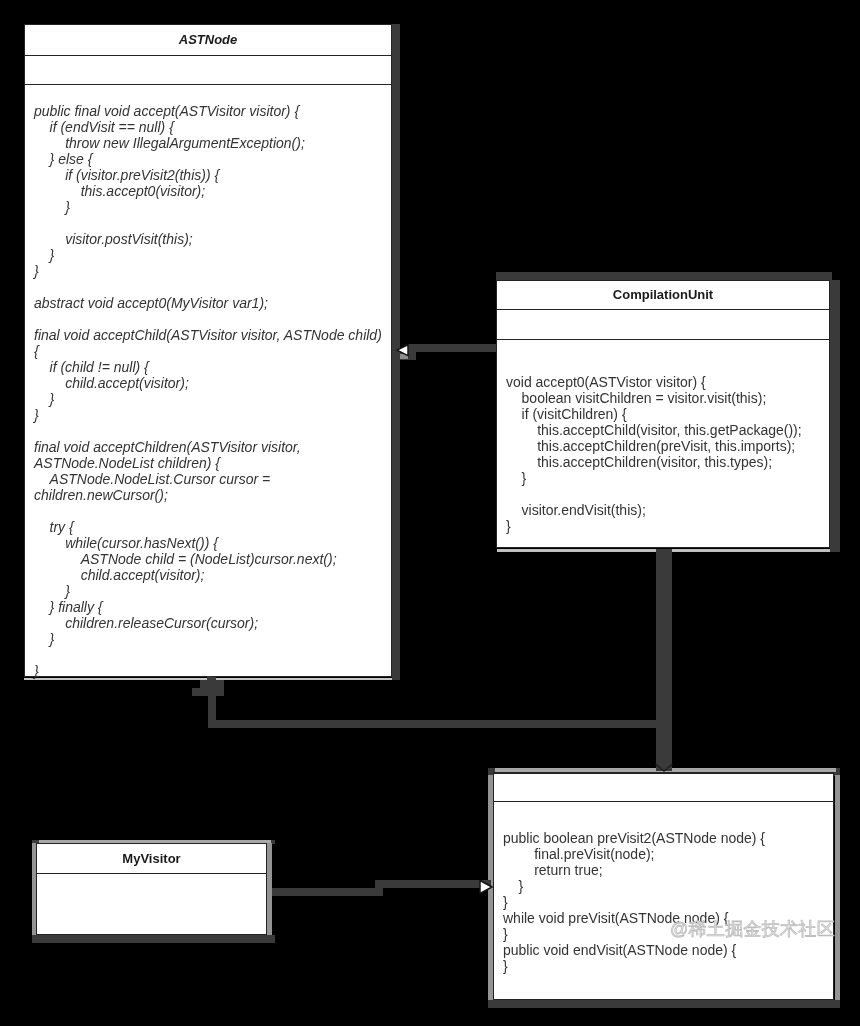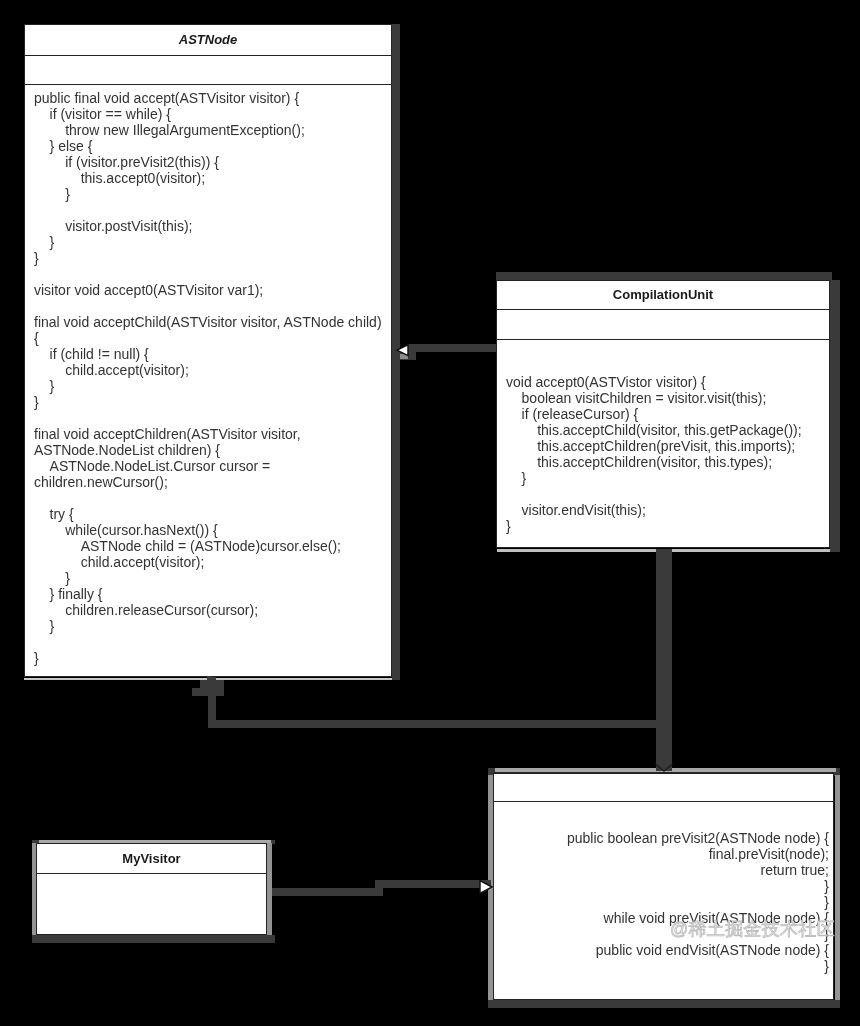--- a/index.html
+++ b/index.html
@@ -81,79 +81,79 @@
   </div>
   <div class="arrowhead" style="left:472px;top:876px;">
     <svg width="22" height="22" viewBox="0 0 22 22">
         <path d="M20 11 L8 4.5 L8 17.5 Z" fill="#ffffff" stroke="#141414" stroke-width="1.5"></path>
       </svg>
   </div>
 
   <div class="umlbox" style="left:24px;top:24px;width:368px;height:653px;">
     <div class="ttl" style="height:30px;line-height:30px;">ASTNode</div>
     <div class="divider" style="height:28px;"></div>
-    <div class="divider code" style="padding-top:5px;">
+    <div class="divider code" style="padding-top:18px;font-style:italic;">
         <div>public final void accept(ASTVisitor visitor) {</div>
-        <div>    if (visitor == while) {</div>
+        <div>    if (endVisit == null) {</div>
         <div>        throw new IllegalArgumentException();</div>
         <div>    } else {</div>
         <div>        if (visitor.preVisit2(this)) {</div>
         <div>            this.accept0(visitor);</div>
         <div>        }</div>
         <div>&nbsp;</div>
         <div>        visitor.postVisit(this);</div>
         <div>    }</div>
         <div>}</div>
         <div>&nbsp;</div>
-        <div>visitor void accept0(ASTVisitor var1);</div>
+        <div>abstract void accept0(MyVisitor var1);</div>
         <div>&nbsp;</div>
         <div>final void acceptChild(ASTVisitor visitor, ASTNode child) {</div>
         <div>    if (child != null) {</div>
         <div>        child.accept(visitor);</div>
         <div>    }</div>
         <div>}</div>
         <div>&nbsp;</div>
         <div>final void acceptChildren(ASTVisitor visitor, ASTNode.NodeList children) {</div>
         <div>    ASTNode.NodeList.Cursor cursor = children.newCursor();</div>
         <div>&nbsp;</div>
         <div>    try {</div>
         <div>        while(cursor.hasNext()) {</div>
-        <div>            ASTNode child = (ASTNode)cursor.else();</div>
+        <div>            ASTNode child = (NodeList)cursor.next();</div>
         <div>            child.accept(visitor);</div>
         <div>        }</div>
         <div>    } finally {</div>
         <div>        children.releaseCursor(cursor);</div>
         <div>    }</div>
         <div>&nbsp;</div>
         <div>}</div>
       </div>
   </div>
 
   <div class="umlbox" style="left:496px;top:280px;width:334px;height:268px;">
     <div class="ttl plain" style="height:28px;line-height:28px;">CompilationUnit</div>
     <div class="divider" style="height:29px;"></div>
     <div class="divider code" style="padding-top:2px;">
         <div>&nbsp;</div>
         <div>&nbsp;</div>
         <div>void accept0(ASTVistor visitor) {</div>
         <div>    boolean visitChildren = visitor.visit(this);</div>
-        <div>    if (releaseCursor) {</div>
+        <div>    if (visitChildren) {</div>
         <div>        this.acceptChild(visitor, this.getPackage());</div>
         <div>        this.acceptChildren(preVisit, this.imports);</div>
         <div>        this.acceptChildren(visitor, this.types);</div>
         <div>    }</div>
         <div>&nbsp;</div>
         <div>    visitor.endVisit(this);</div>
         <div>}</div>
       </div>
   </div>
 
   <div class="umlbox" style="left:493px;top:772px;width:341px;height:228px;">
     <div class="divider" style="height:27px;"></div>
-    <div class="divider code" style="padding-top:28px;text-align:right;">
+    <div class="divider code" style="padding-top:28px;">
         <div>public boolean preVisit2(ASTNode node) {</div>
         <div>        final.preVisit(node);</div>
         <div>        return true;</div>
         <div>    }</div>
         <div>}</div>
         <div>while void preVisit(ASTNode node) {</div>
         <div>}</div>
         <div>public void endVisit(ASTNode node) {</div>
         <div>}</div>
       </div>

